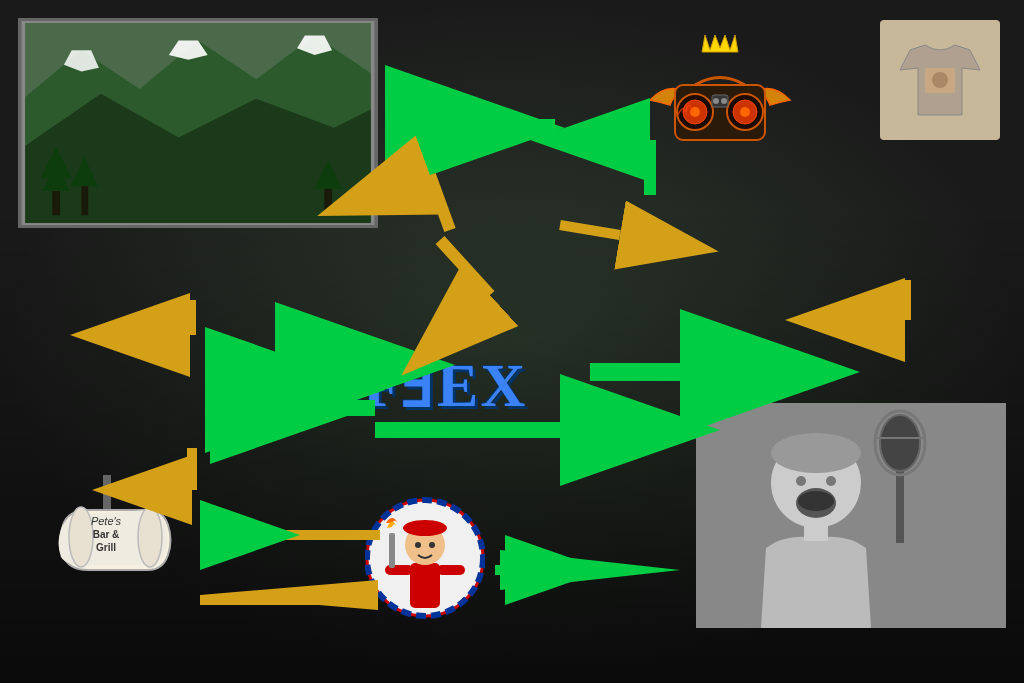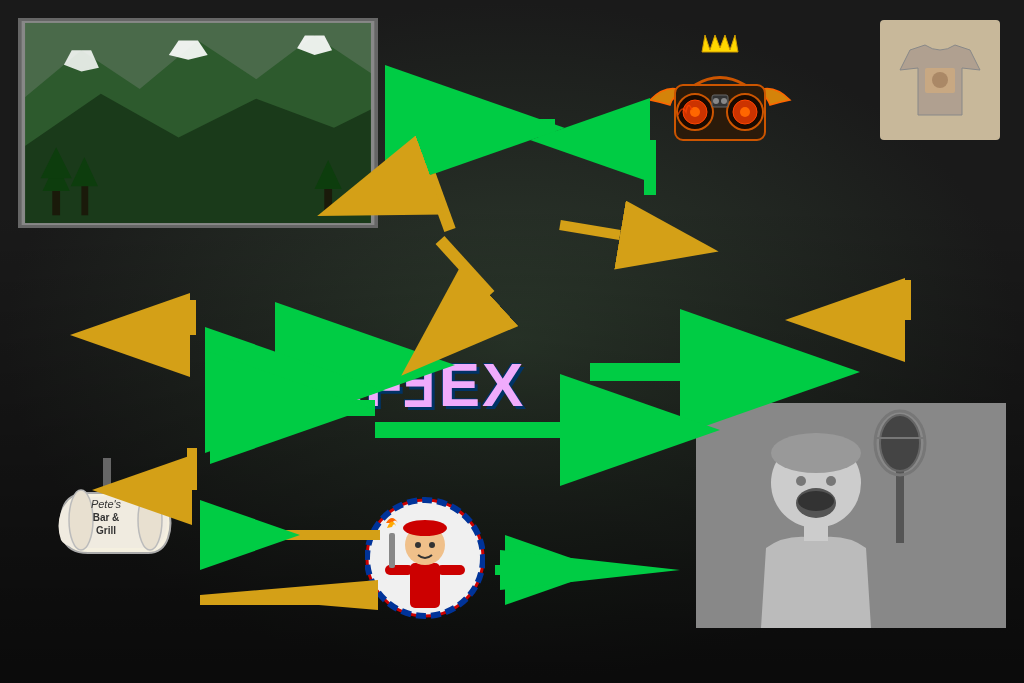--- a/index.html
+++ b/index.html
@@ -82,23 +82,23 @@
     .reflex-logo-area {
       position: absolute;
       top: 340px;
       left: 220px;
       width: 360px;
       text-align: center;
     }
     .reflex-logo-text {
       font-size: 62px;
       font-weight: 900;
-      color: #f0abfc;
+      color: #3b82f6;
       letter-spacing: 2px;
-      font-family: Liberation Sans, sans-serif;
+      font-family: Liberation Serif, serif;
       text-shadow: 3px 3px 0 #003366, -1px -1px 0 #003366;
       display: inline-block;
     }
     .reflex-record-label {
       color: #d4a017;
       font-size: 22px;
       font-style: italic;
       font-weight: bold;
       margin-top: -5px;
     }
@@ -374,21 +374,21 @@
       border-radius: 4px;
       display: flex;
       align-items: center;
       justify-content: center;
       overflow: hidden;
     }
 
     
     .petes-sign {
       position: absolute;
-      bottom: 95px;
+      bottom: 78px;
       left: 28px;
       width: 120px;
       height: 130px;
     }
 
     
     .designers-mascot {
       position: absolute;
       bottom: 60px;
       left: 365px;

